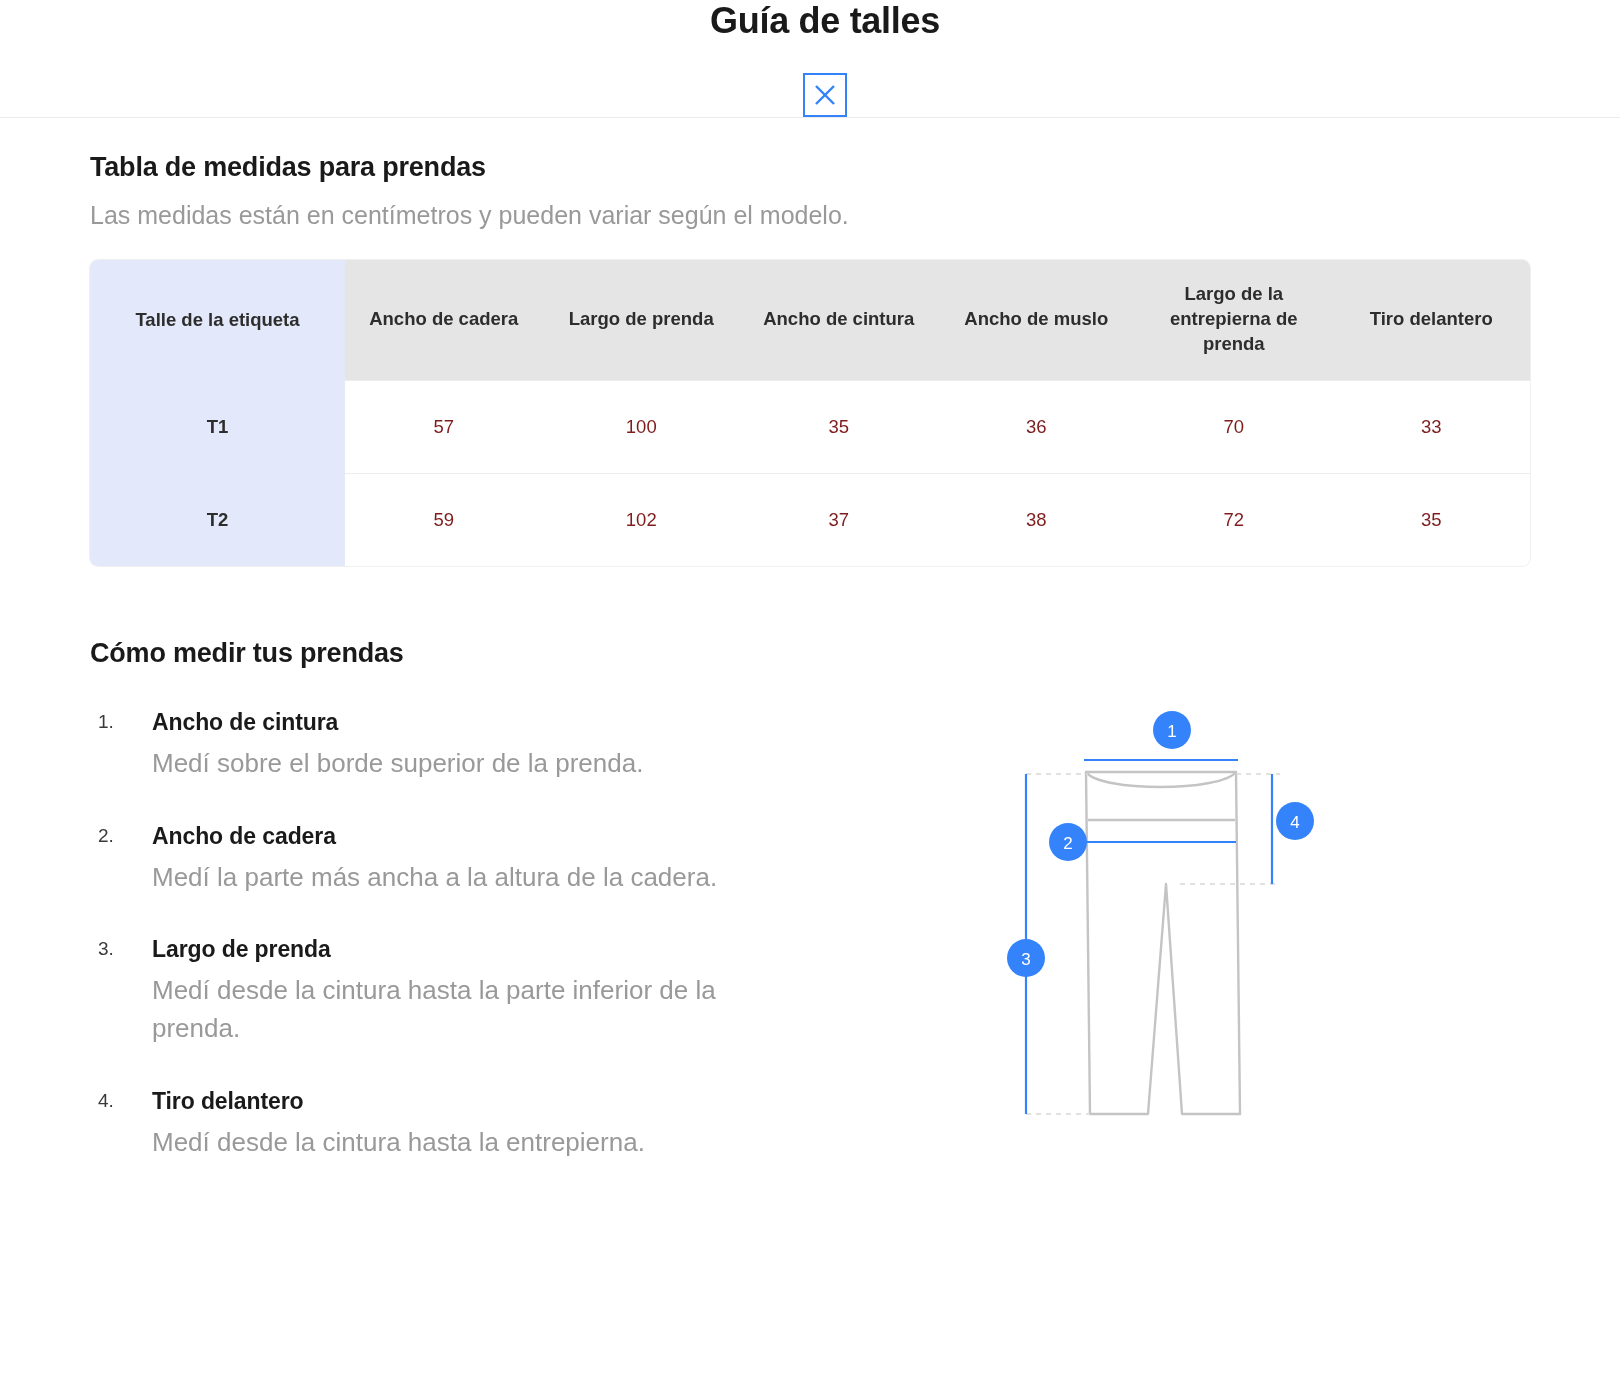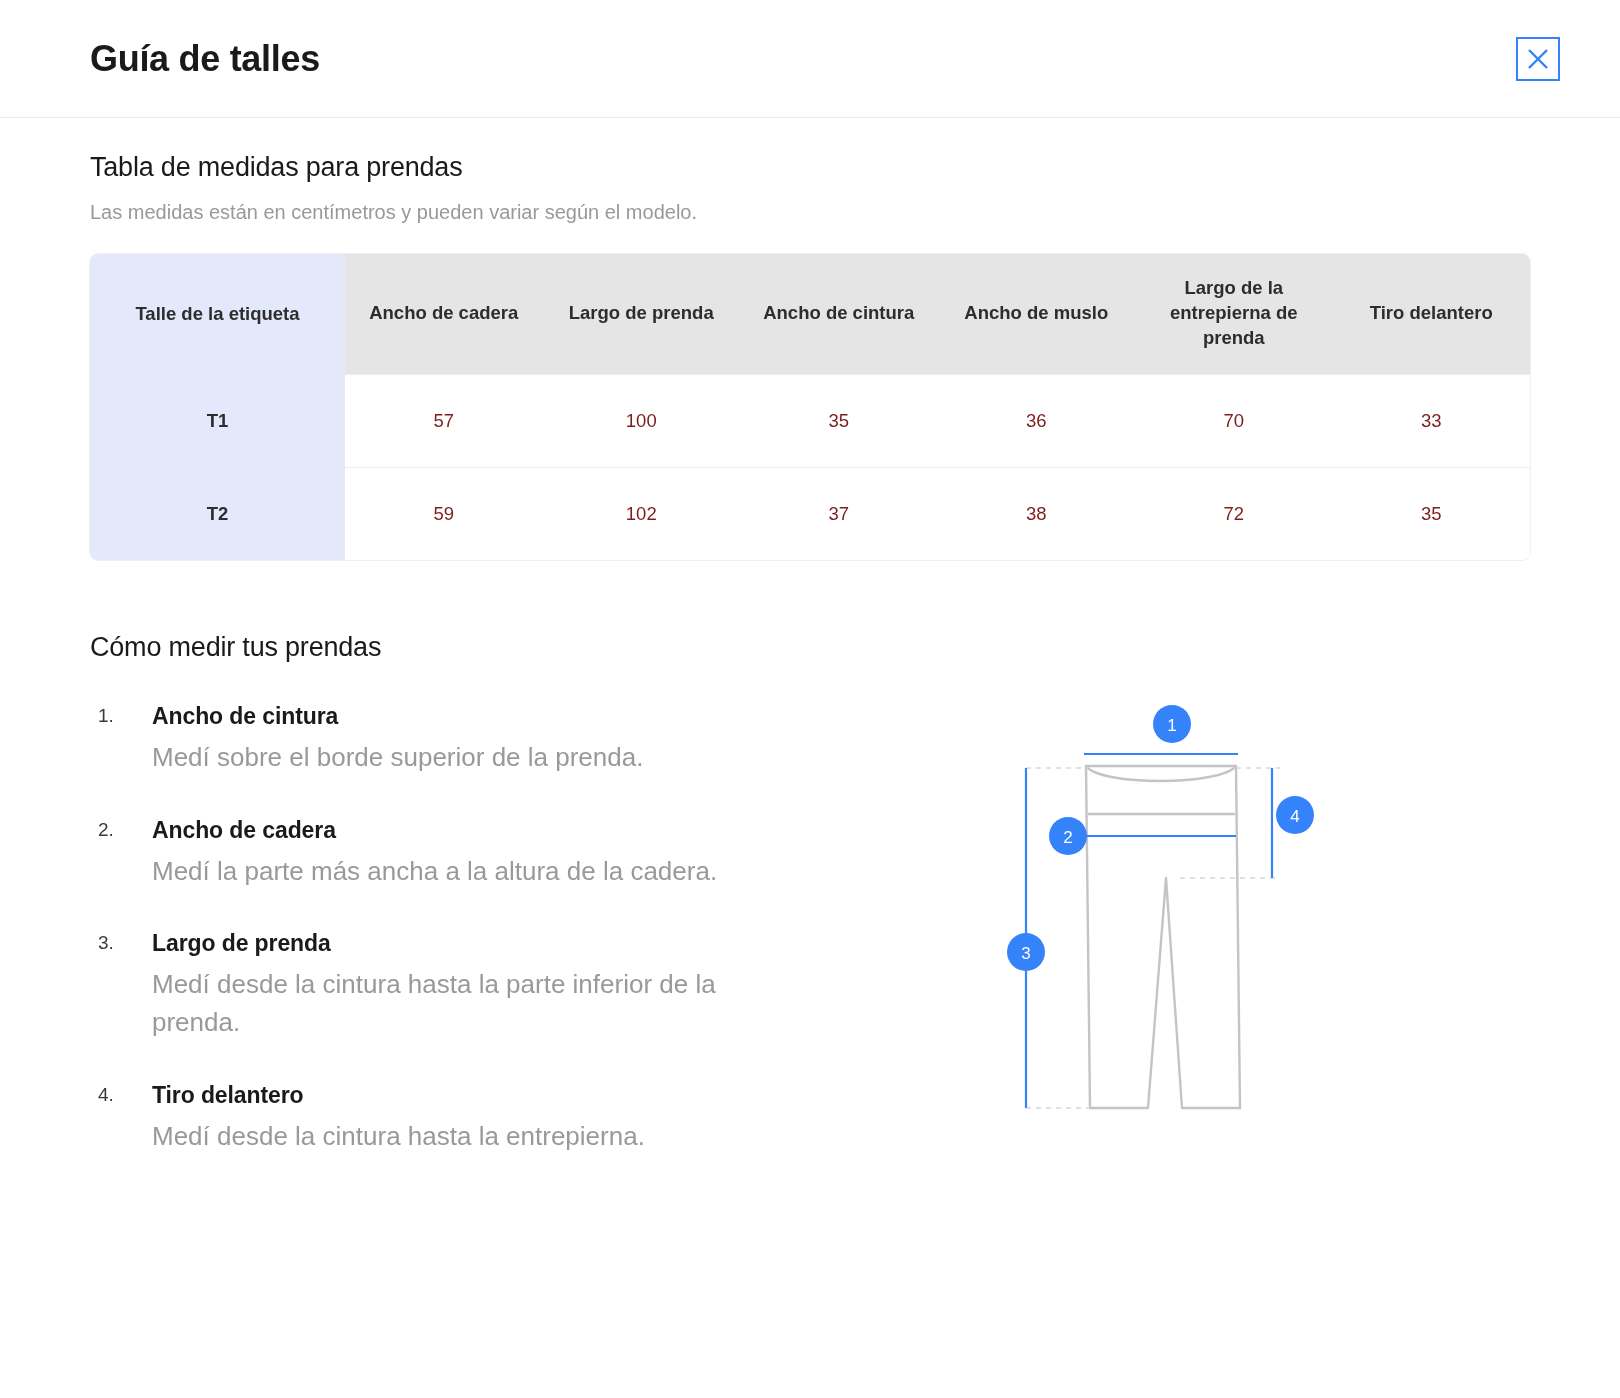--- a/index.html
+++ b/index.html
@@ -22,20 +22,21 @@
   }
 
   
   .modal-header {
     height: 118px;
     border-bottom: 1px solid #ebebeb;
     display: flex;
     align-items: center;
     justify-content: space-between;
     padding: 0 60px 0 90px;
+    flex-direction: column;
   }
   .modal-title {
     font-size: 36px;
     font-weight: bold;
     color: #1a1a1a;
     letter-spacing: -0.3px;
   }
   .close-button {
     width: 44px;
     height: 44px;
@@ -49,27 +50,27 @@
   }
   .close-button svg { display: block; }
 
   
   .modal-body {
     padding: 34px 90px 0 90px;
   }
 
   .section-title {
     font-size: 27px;
-    font-weight: normal;
+    font-weight: bold;
     color: #1a1a1a;
     margin: 0 0 18px 0;
     letter-spacing: -0.2px;
   }
   .section-sub {
-    font-size: 20px;
+    font-size: 25px;
     color: #999999;
     margin: 0 0 30px 0;
     font-weight: normal;
   }
 
   
   .table-wrap {
     border-radius: 8px;
     overflow: hidden;
     box-shadow: 0 0 0 1px #f0f0f0;

